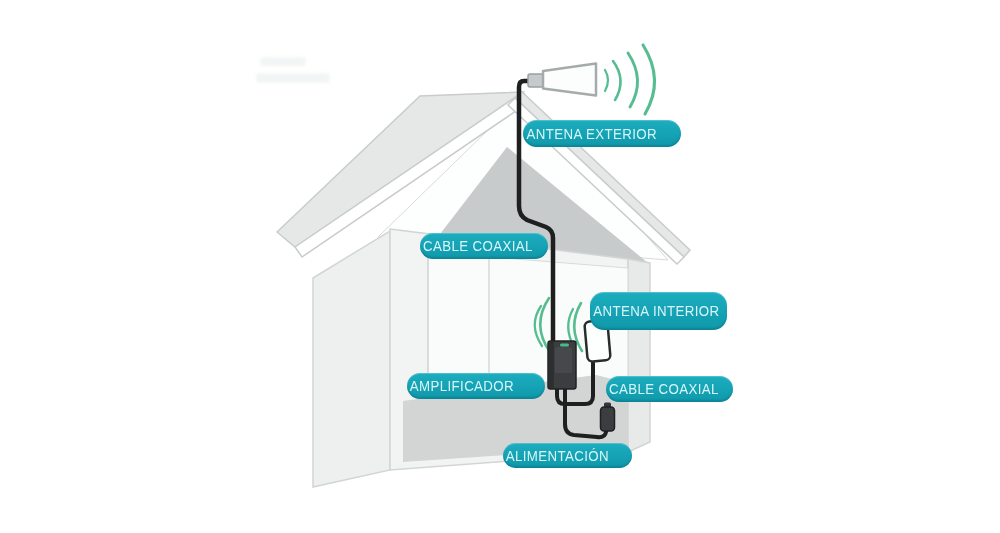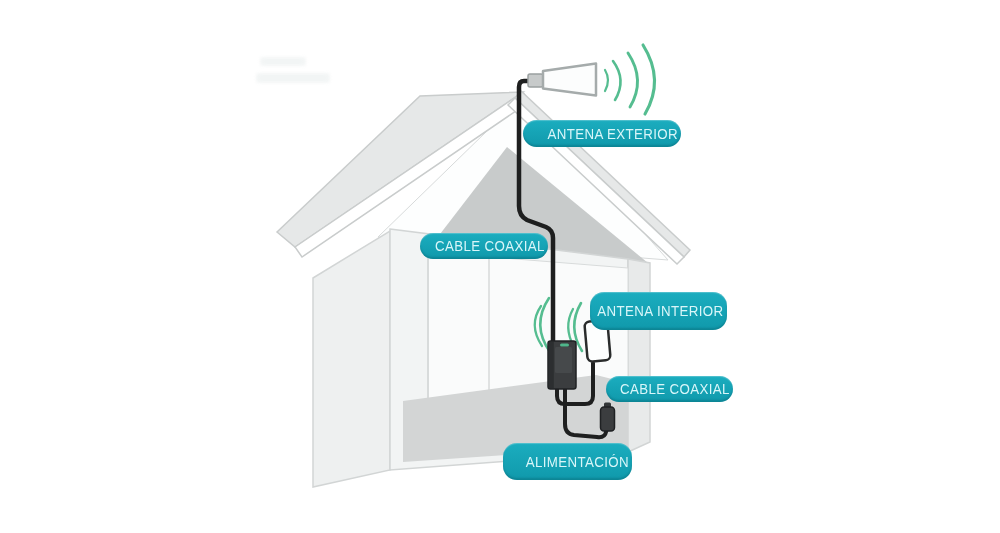--- a/index.html
+++ b/index.html
@@ -9,21 +9,21 @@
     margin:0 auto;
     background:#ffffff;
     overflow:hidden;
     font-family:"Liberation Sans", sans-serif;
   }
   .diagram-svg{position:absolute;left:0;top:0;}
   .pill{
     position:absolute;
     background:linear-gradient(#1badbf,#1099ab);
     border-radius:14px;
-    display:flex;align-items:center;justify-content:flex-end;
+    display:flex;align-items:center;justify-content:flex-start;
     color:#d9f6f9;
     font-size:14px;
     letter-spacing:.4px;
     box-shadow: inset 0 -2px 2px rgba(0,70,82,.25), inset 0 1px 1px rgba(255,255,255,.25);
     white-space:nowrap;
     user-select:none;
   }
   .pill span{display:block;transform:scaleX(.95);}
   
   .watermark{position:absolute;left:256px;top:55px;width:80px;height:40px;opacity:.55;filter:blur(1.6px);}
@@ -113,22 +113,25 @@
   </div>
 
   <div class="pill" style="left:420px;top:233px;width:128px;height:26px;">
     <span>CABLE COAXIAL</span>
   </div>
 
   <div class="pill" style="left:590px;top:292px;width:137px;height:38px;">
     <span>ANTENA INTERIOR</span>
   </div>
 
+  <div class="pill" style="left:407px;top:373px;width:138px;height:26px;">
+    <span>AMPLIFICADOR</span>
+  </div>
 
   <div class="pill" style="left:606px;top:376px;width:127px;height:26px;">
     <span>CABLE COAXIAL</span>
   </div>
 
-  <div class="pill" style="left:503px;top:443px;width:129px;height:37px;">
+  <div class="pill" style="left:503px;top:443px;width:129px;height:25px;">
     <span>ALIMENTACIÓN</span>
   </div>
 
 </div>
 
 </body></html>

